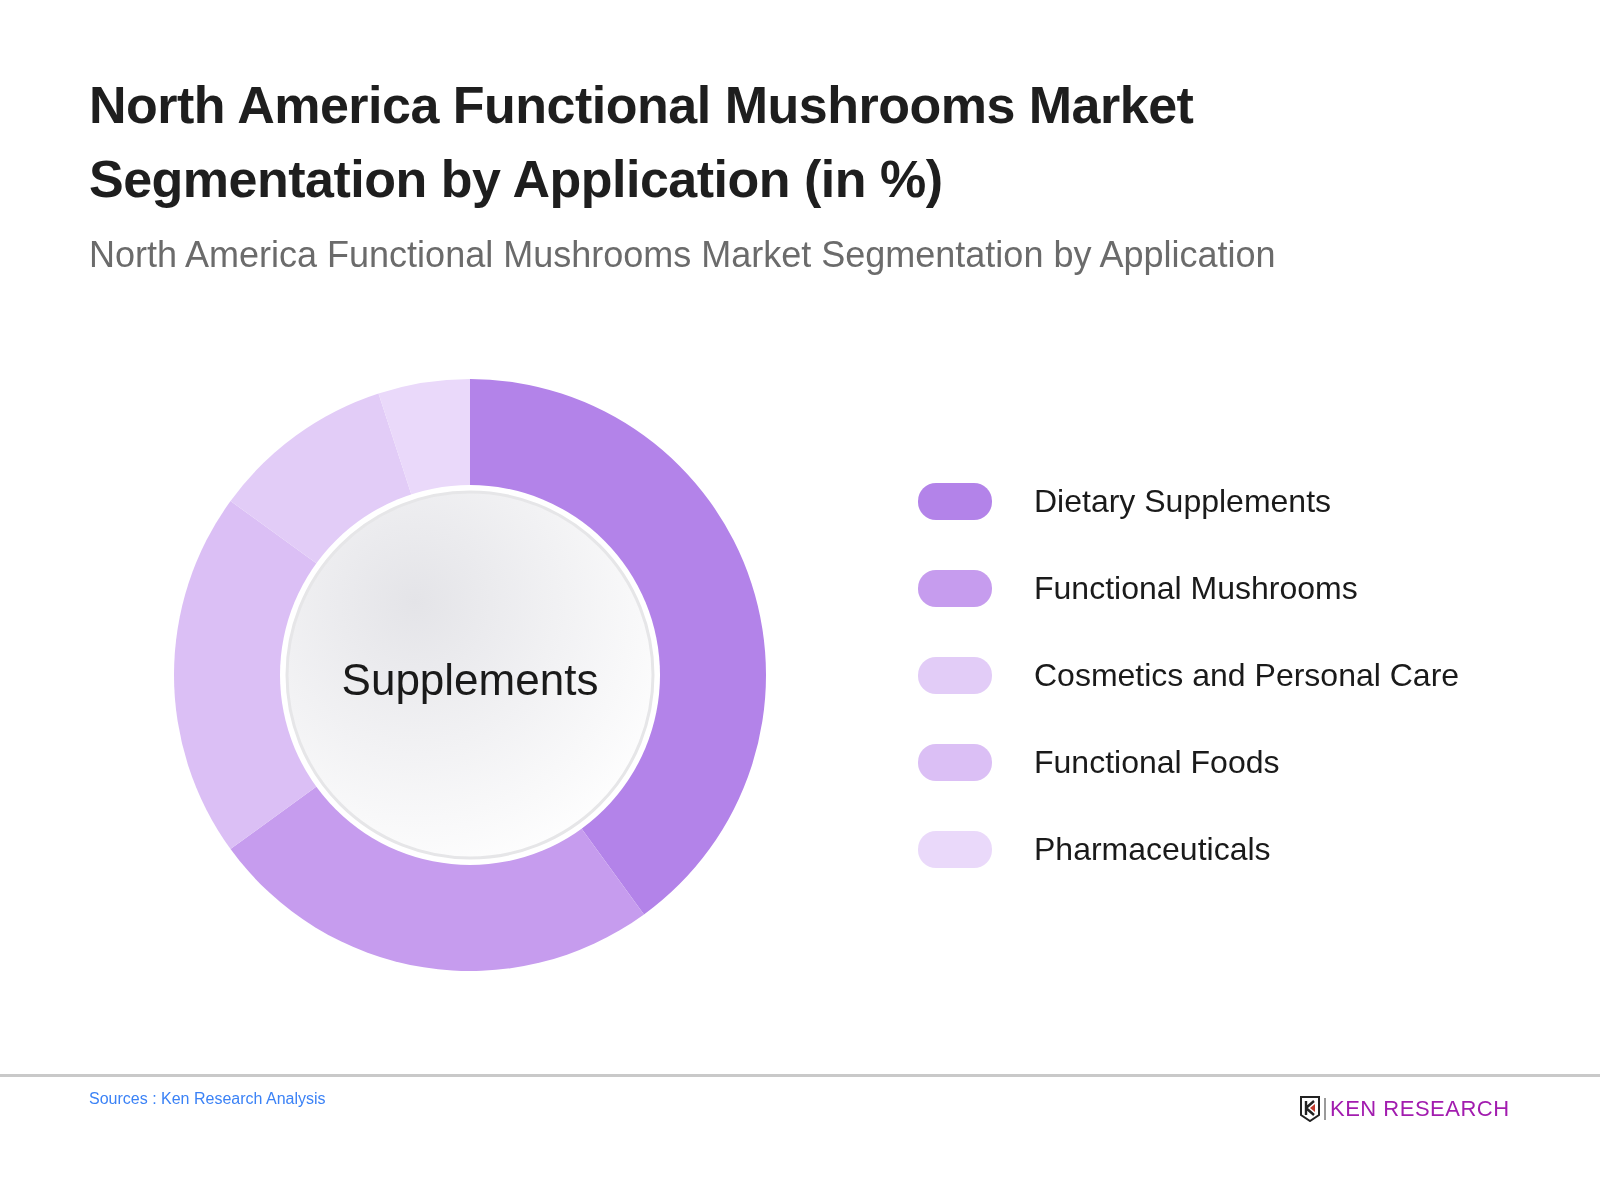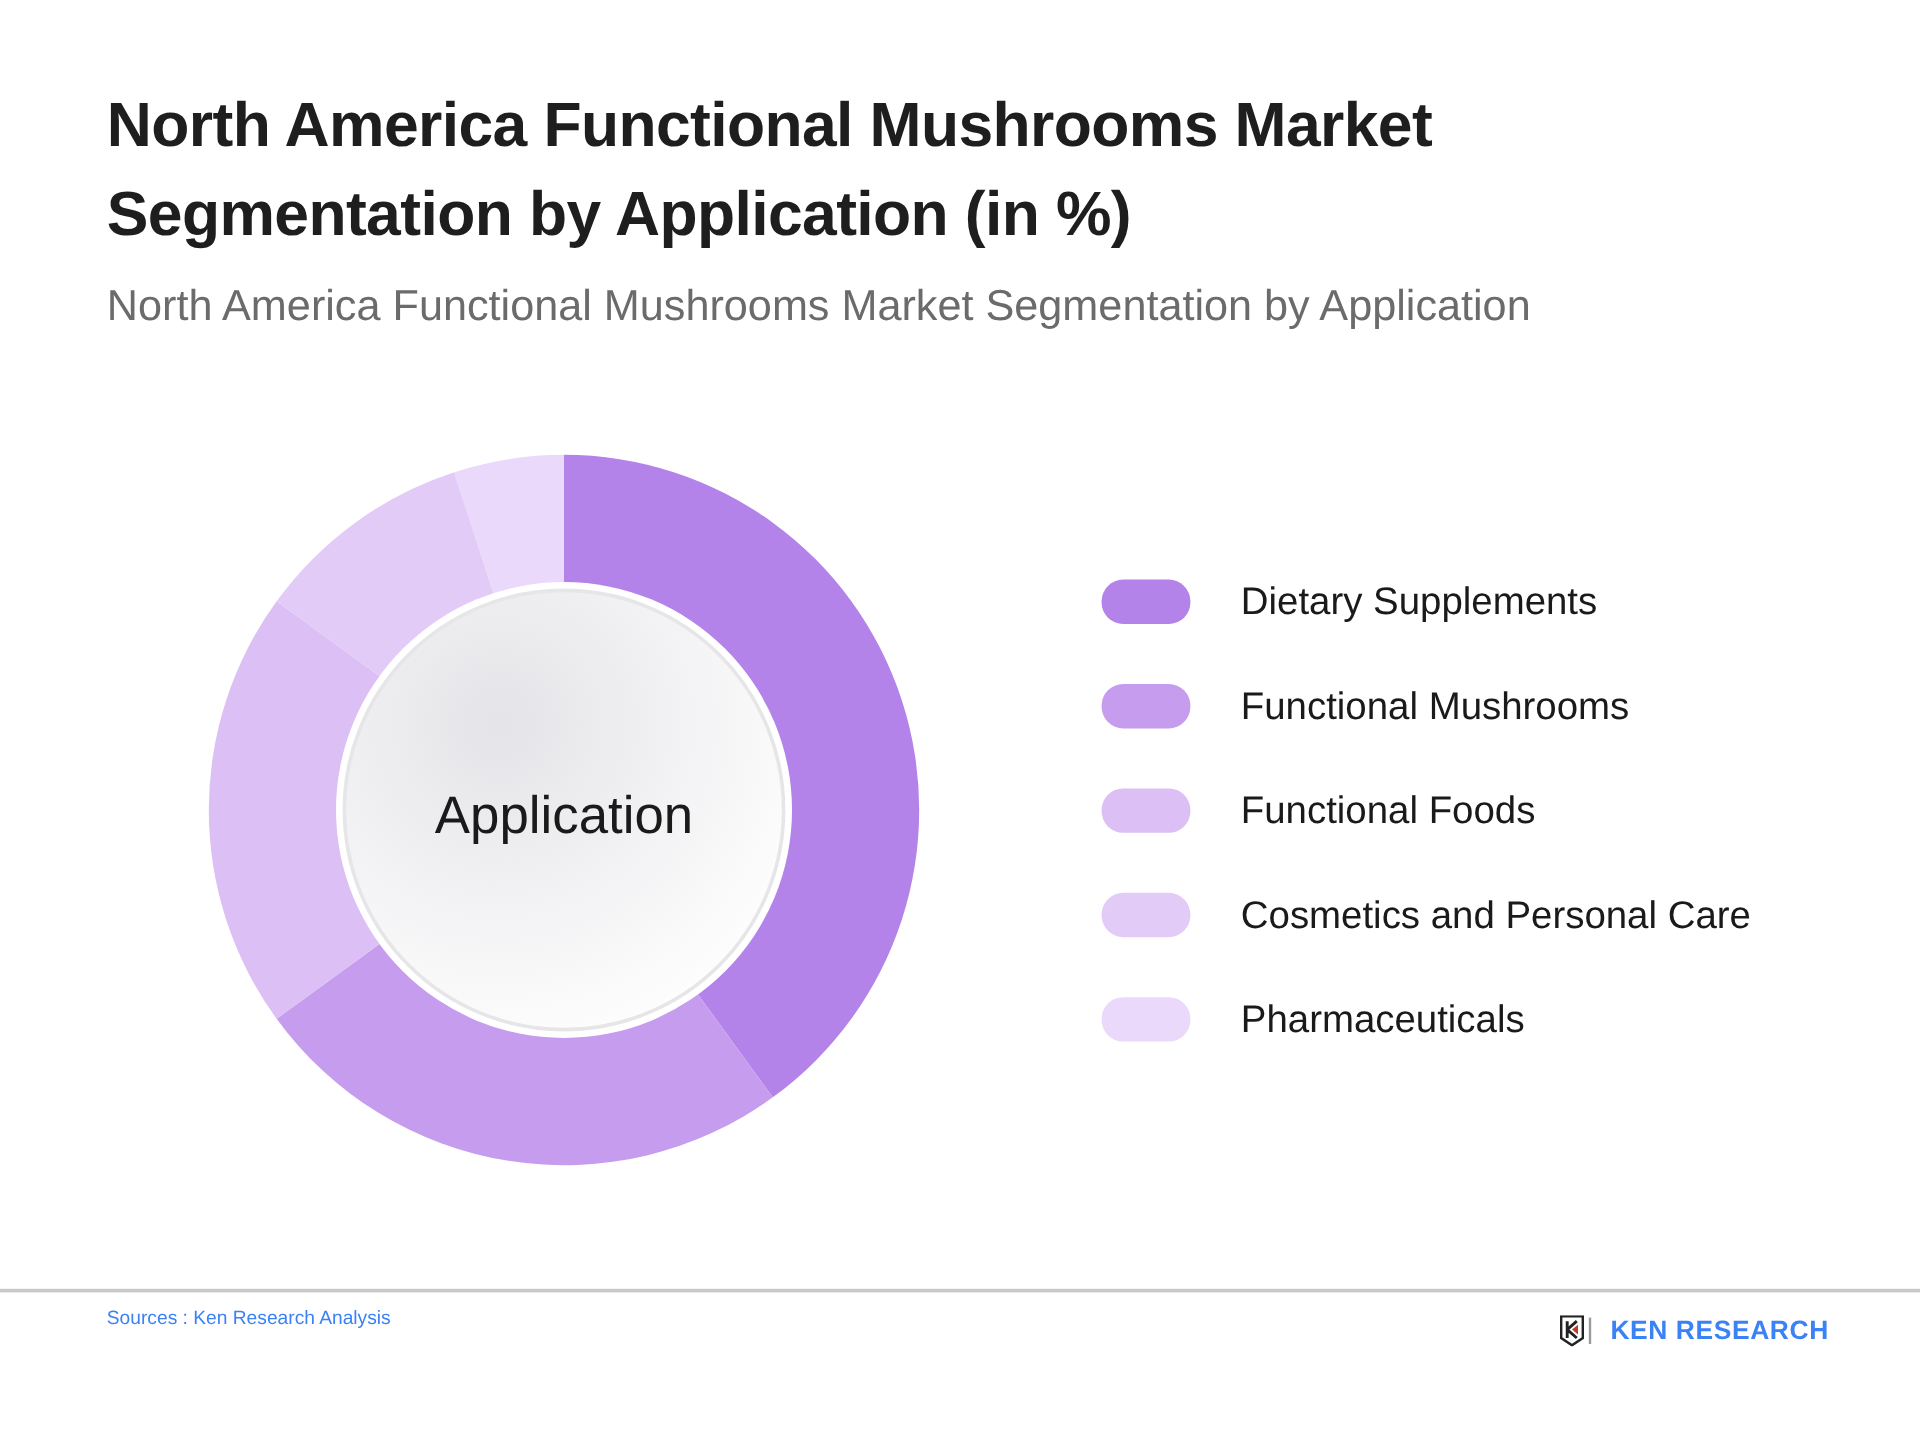--- a/index.html
+++ b/index.html
@@ -15,21 +15,21 @@
                   font-size:44px; line-height:66px; color:#1a1a1a; pointer-events:none; }
   .legend { position:absolute; left:918px; top:458px; width:640px; }
   .legend-item { display:flex; align-items:center; height:87px; }
   .swatch { width:74px; height:37px; border-radius:18px; flex:none; }
   .legend-label { margin-left:42px; font-size:32px; color:#1a1a1a; white-space:nowrap; }
   .divider { position:absolute; left:0; top:1074px; width:1600px; height:3px; background:#c9c9c9; }
   .source { position:absolute; left:89px; top:1090px; font-size:16px; color:#3b82f6; }
   .logo { position:absolute; left:1300px; top:1096px; display:flex; align-items:center; }
   .logo-mark { width:20px; height:26px; }
   .logo-bar { width:2px; height:22px; background:#9a9a9a; margin:0 4px; }
-  .logo-text { font-size:22px; font-weight:bold; color:#3b82f6; letter-spacing:0.5px;margin-left:12px; }
+  .logo-text { font-size:22px; font-weight:normal; color:#a21caf; letter-spacing:0.5px; }
 </style>
 </head>
 <body>
 
 <div class="title">North America Functional Mushrooms  Market Segmentation by Application (in %)</div>
 
 <div class="subtitle">
   <div>North America Functional Mushrooms Market Segmentation by Application</div>
 </div>
 
@@ -45,40 +45,40 @@
         <path d="M310,305 L310,9 A296,296 0 0 1 483.9844346785721,544.4690303349844 Z" fill="#b383e9"></path>
         <path d="M310,305 L483.9844346785721,544.4690303349844 A296,296 0 0 1 70.53096966501559,478.9844346785721 Z" fill="#c69cee"></path>
         <path d="M310,305 L70.53096966501559,478.9844346785721 A296,296 0 0 1 70.53096966501553,131.01556532142803 Z" fill="#dbbff5"></path>
         <path d="M310,305 L70.53096966501553,131.01556532142803 A296,296 0 0 1 218.5309696650155,23.48727117663458 Z" fill="#e2ccf7"></path>
         <path d="M310,305 L218.5309696650155,23.48727117663458 A296,296 0 0 1 309.99999999999994,9 Z" fill="#ead9fa"></path>
       </g>
     <circle cx="310" cy="305" r="190" fill="#ffffff"></circle>
     <circle cx="310" cy="305" r="183" fill="url(#centerGrad)" stroke="#e6e6e8" stroke-width="3"></circle>
   </svg>
   <div class="center-label">
-    <div>Application</div>
+    <div>Supplements</div>
   </div>
 </div>
 
 <div class="legend">
   <div class="legend-item">
     <span class="swatch" style="background: rgb(179, 131, 233);"></span>
     <span class="legend-label">Dietary Supplements</span>
   </div>
   <div class="legend-item">
     <span class="swatch" style="background: rgb(198, 156, 238);"></span>
     <span class="legend-label">Functional Mushrooms</span>
   </div>
   <div class="legend-item">
+    <span class="swatch" style="background: rgb(226, 204, 247);"></span>
+    <span class="legend-label">Cosmetics and Personal Care</span>
+  </div>
+  <div class="legend-item">
     <span class="swatch" style="background: rgb(219, 191, 245);"></span>
     <span class="legend-label">Functional Foods</span>
-  </div>
-  <div class="legend-item">
-    <span class="swatch" style="background: rgb(226, 204, 247);"></span>
-    <span class="legend-label">Cosmetics and Personal Care</span>
   </div>
   <div class="legend-item">
     <span class="swatch" style="background: rgb(234, 217, 250);"></span>
     <span class="legend-label">Pharmaceuticals</span>
   </div>
 </div>
 
 <div class="divider"></div>
 
 <div class="source">Sources : Ken Research Analysis</div>

